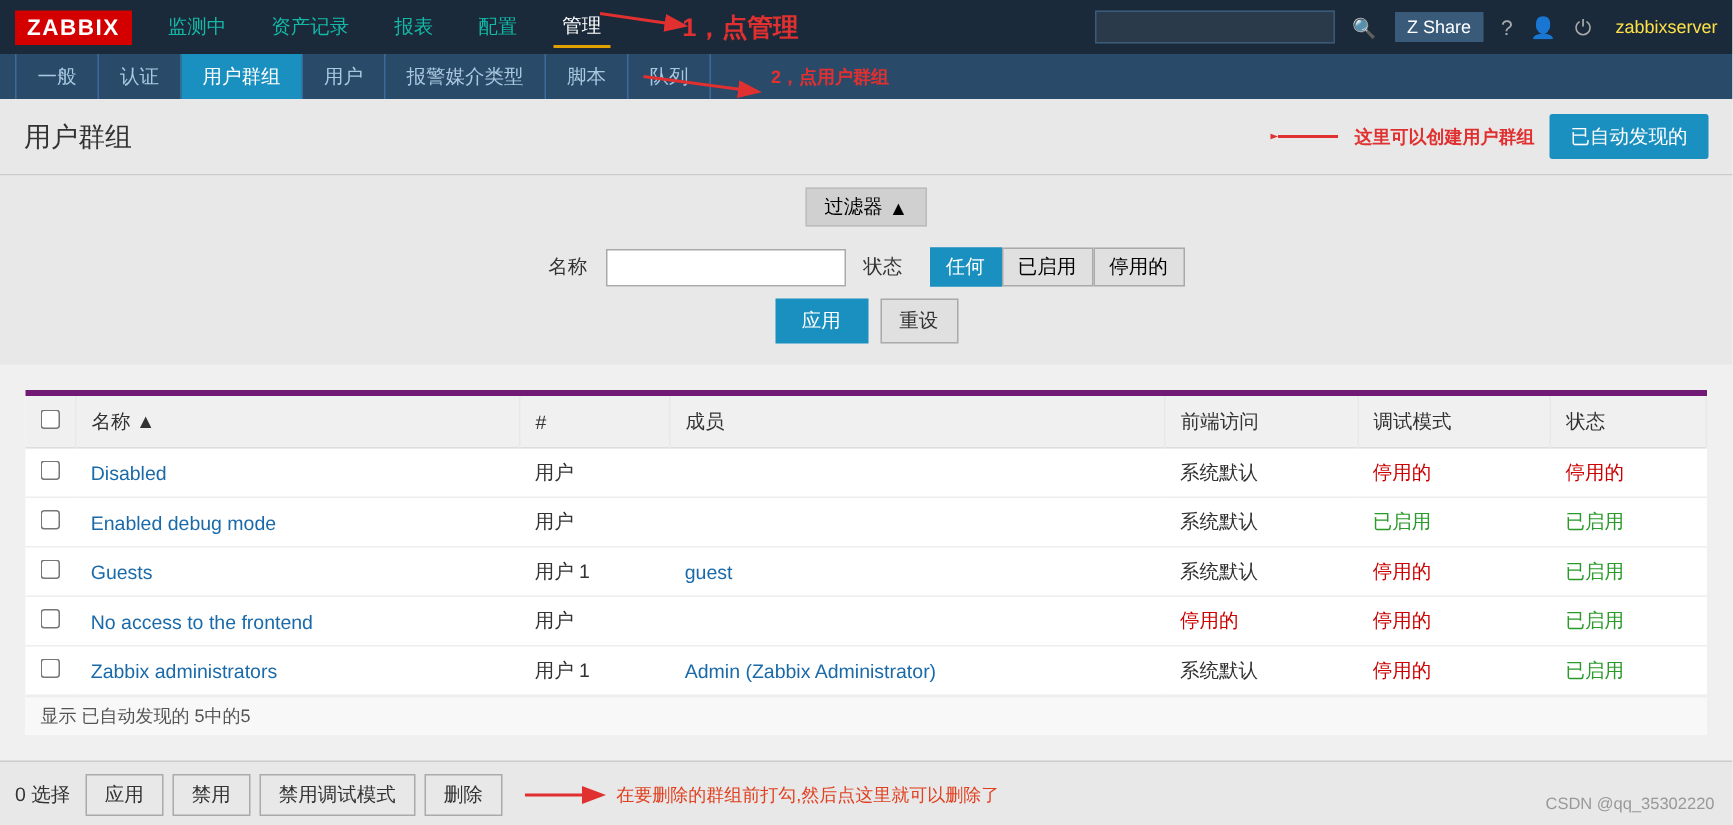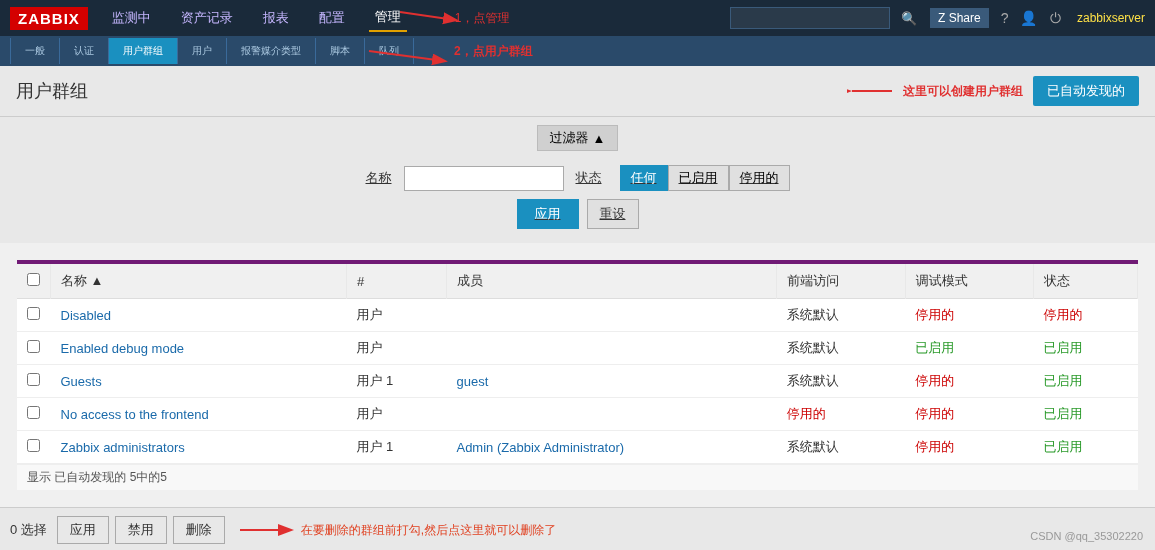--- a/index.html
+++ b/index.html
@@ -16,21 +16,21 @@
     }
     .logo {
       background: #d40000;
       color: #fff;
       font-weight: bold;
       font-size: 15px;
       padding: 3px 8px;
       letter-spacing: 1px;
     }
     .top-nav-item {
-      color: #c4b5fd;
+      color: #14b8a6;
       cursor: pointer;
       font-size: 13px;
       padding: 4px 6px;
     }
     .top-nav-item.active { color: #fff; border-bottom: 2px solid #e0a000; }
     .top-nav-right {
       margin-left: auto;
       display: flex;
       align-items: center;
       gap: 12px;
@@ -58,21 +58,21 @@
       background: #2a4a6a;
       display: flex;
       align-items: center;
       height: 30px;
       padding: 0 10px;
       gap: 0;
     }
     .sub-nav-item {
       color: #aac8e0;
       padding: 6px 14px;
-      font-size: 10px;
+      font-size: 13px;
       cursor: pointer;
       border-right: 1px solid #3a6a9a;
     }
     .sub-nav-item:first-child { border-left: 1px solid #3a6a9a; }
     .sub-nav-item.active { background: #1a90c0; color: #fff; }
 
     
     .page-header {
       background: #e8e8e8;
       padding: 10px 16px;
@@ -116,21 +116,20 @@
       display: flex;
       align-items: center;
       gap: 4px;
     }
     .filter-body {
       display: flex;
       flex-direction: column;
       align-items: center;
       gap: 8px;
       padding: 6px 0;
-      text-decoration: underline;
     }
     .filter-row {
       display: flex;
       align-items: center;
       gap: 12px;
     }
     .filter-label { font-size: 13px; color: #333; }
     .filter-input {
       border: 1px solid #aaa;
       padding: 4px 8px;
@@ -275,21 +274,21 @@
 
     <span style="position:relative; display:inline-block; margin-left:30px;">
       <svg width="80" height="28" style="position:absolute; left:-60px; top:-12px; pointer-events:none;">
         <defs>
             <marker id="ah1" markerWidth="8" markerHeight="8" refX="6" refY="3" orient="auto">
               <path d="M0,0 L0,6 L8,3 z" fill="#e03030"></path>
             </marker>
           </defs>
         <line x1="5" y1="14" x2="60" y2="22" stroke="#e03030" stroke-width="2" marker-end="url(#ah1)"></line>
       </svg>
-      <span style="color:#e03030; font-size:12px; font-weight:normal; white-space:nowrap;">1，点管理</span>
+      <span style="color:#e03030; font-size:17px; font-weight:bold; white-space:nowrap;">1，点管理</span>
     </span>
     <div class="top-nav-right">
       <input class="search-box" type="text" style="">
       <span style="color:#aaa; cursor:pointer;">🔍</span>
       <button class="share-btn">Z Share</button>
       <span style="color:#aaa; cursor:pointer; font-size:14px;">?</span>
       <span style="color:#aaa; cursor:pointer; font-size:14px;">👤</span>
       <span style="color:#aaa; cursor:pointer; font-size:14px;">⏻</span>
       <span class="top-nav-user">zabbixserver</span>
     </div>
@@ -447,20 +446,21 @@
     </table>
     <div class="table-footer">
       <span>显示 已自动发现的 5中的5</span>
     </div>
   </div>
 
   <div class="bottom-bar">
     <span class="count-label">0 选择</span>
     <button class="bottom-btn">应用</button>
     <button class="bottom-btn">禁用</button>
+    <button class="bottom-btn">禁用调试模式</button>
     <button class="bottom-btn delete-btn">删除</button>
 
     <svg width="60" height="20" style="pointer-events:none; margin-left:4px;">
       <defs>
           <marker id="ah4" markerWidth="8" markerHeight="8" refX="6" refY="3" orient="auto">
             <path d="M0,0 L0,6 L8,3 z" fill="#e03030"></path>
           </marker>
         </defs>
       <line x1="5" y1="10" x2="55" y2="10" stroke="#e03030" stroke-width="2" marker-end="url(#ah4)"></line>
     </svg>

